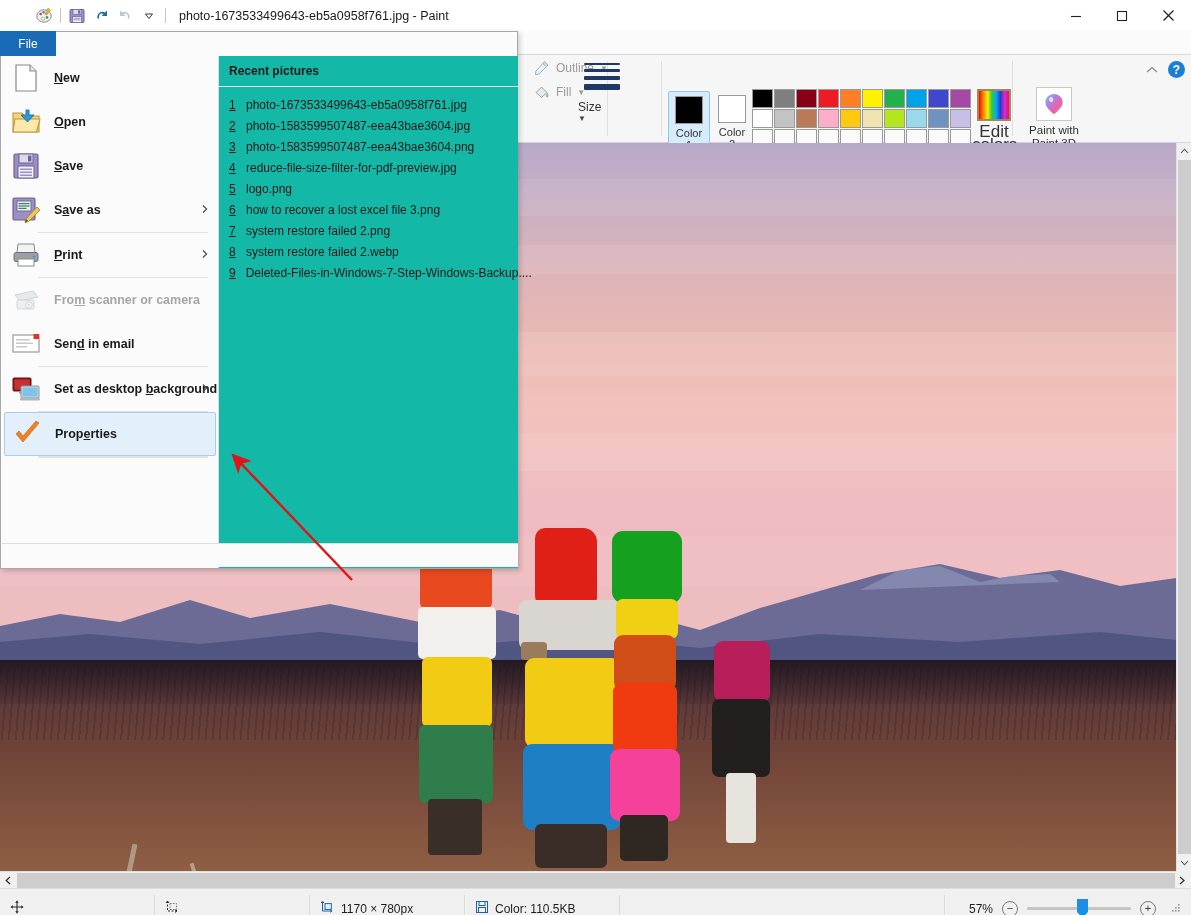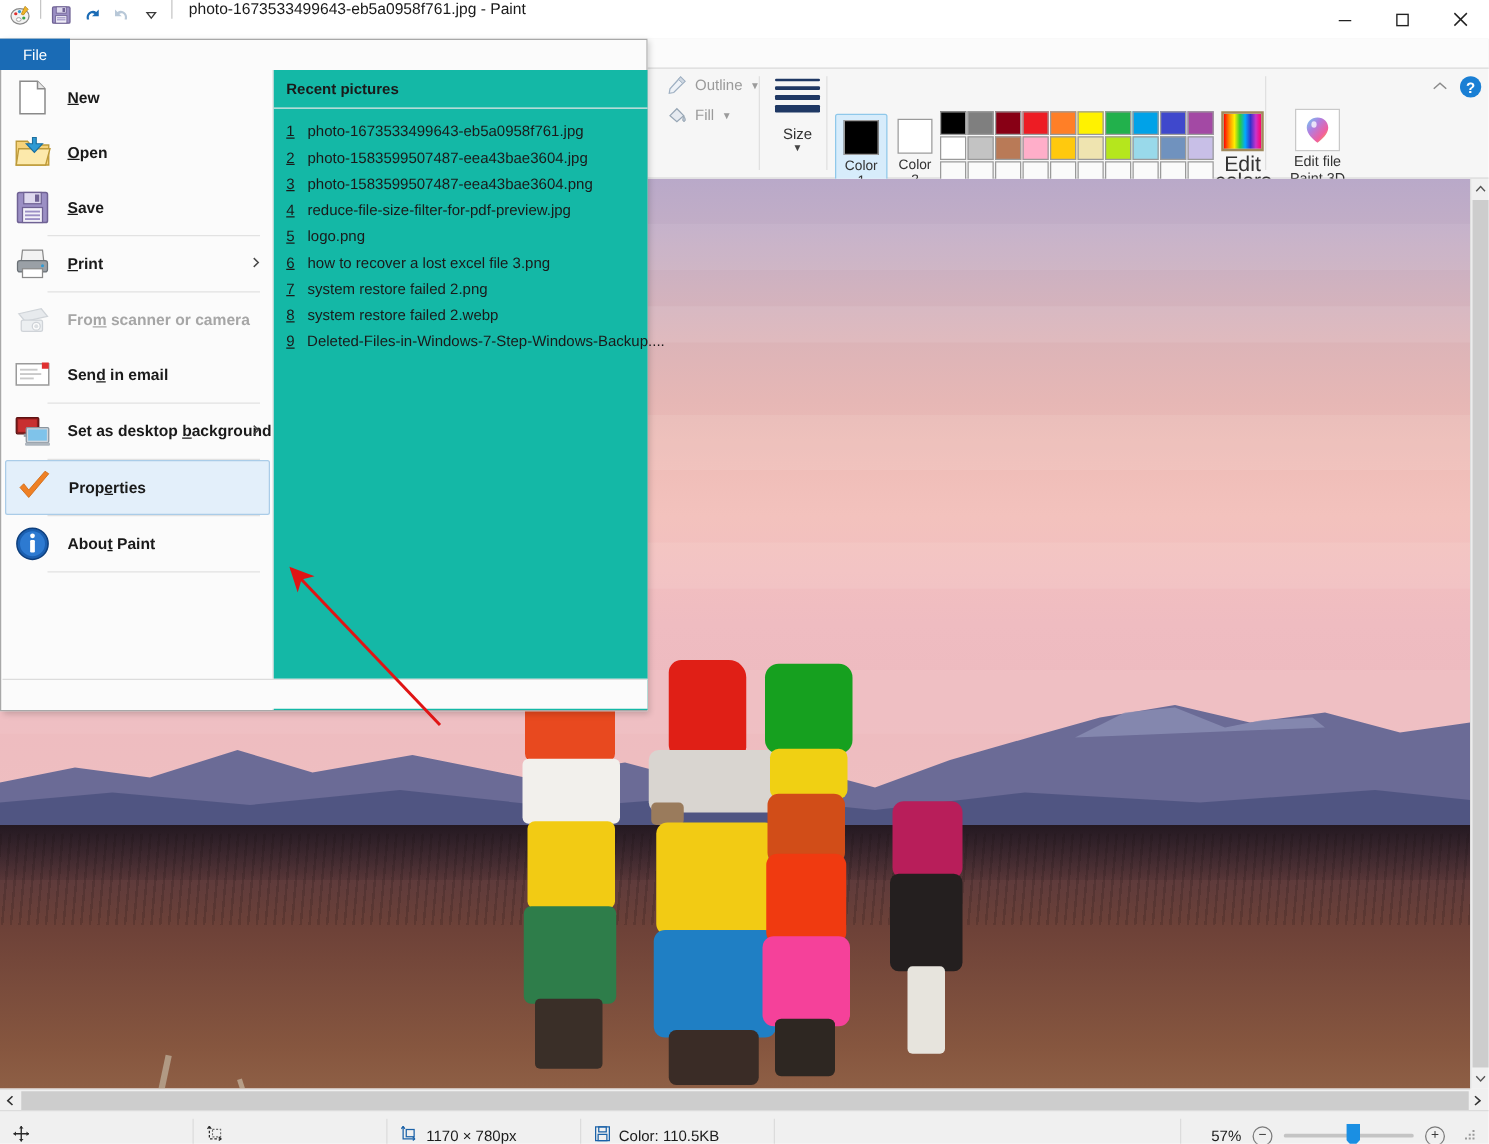--- a/index.html
+++ b/index.html
@@ -10,21 +10,21 @@
     background: #ffffff;
     overflow: hidden;
   }
   #app { position: relative; width: 1191px; height: 915px; background:#ffffff; }
 
   
   .titlebar {
     position:absolute; left:0; top:0; width:1191px; height:31px;
     background:#ffffff; display:flex; align-items:center;
   }
-  .qat { display:flex; gap:0px; padding-left:4px; height:31px; }
+  .qat { display:flex; align-items:center; gap:0px; padding-left:4px; height:31px;margin-left:28px; }
   .qat-ico {
     width:24px; height:24px; display:flex; align-items:center; justify-content:center;
     position:relative;
   }
   .qat-sep { width:1px; height:15px; background:#c6c6c6; margin:0 4px; }
   .title-text {
     font-size:12.5px; color:#1a1a1a; margin-left:9px; white-space:nowrap;
     font-family:"Liberation Sans", sans-serif;
   }
   .winbtns { position:absolute; right:0; top:0; display:flex; height:31px; }
@@ -67,21 +67,21 @@
     position:absolute; left:528px; top:25px; width:92px; height:80px;
   }
   .rb-opt { display:flex; align-items:center; gap:5px; height:24px; padding:0 3px;
     color:#9b9b9b; font-size:12px; }
   .rb-opt .ic { width:20px; height:18px; display:flex; align-items:center; justify-content:center; }
   .rb-caret { font-size:8px; color:#9b9b9b; margin-left:1px; }
 
   .rb-divider { position:absolute; top:30px; width:1px; height:75px; background:#e0e0e0; }
 
   .rb-size {
-    position:absolute; left:614px; top:27px; width:48px; text-align:center;
+    position:absolute; left:578px; top:27px; width:48px; text-align:left;
   }
   .size-lines { display:flex; flex-direction:column; gap:4px; align-items:center; padding-top:5px; }
   .size-lines i { display:block; background:#1f3864; border-radius:1px; }
   .size-label { font-size:12px; color:#333; margin-top:10px; }
   .size-caret { font-size:8px; color:#444; line-height:8px; margin-top:1px; }
 
   .rb-color1 {
     position:absolute; left:668px; top:60px; width:42px; height:65px;
     background:#d7ecfb; border:1px solid #8fc8ea; border-radius:2px;
     display:flex; flex-direction:column; align-items:center; padding-top:4px;
@@ -465,21 +465,21 @@
               <stop offset="35%" stop-color="#b07fe0"></stop>
               <stop offset="70%" stop-color="#f05fa0"></stop>
               <stop offset="100%" stop-color="#f5c518"></stop>
             </linearGradient>
           </defs>
           <path d="M13 3 C18 3 21.6 6.8 21.6 11.2 C21.6 16.3 16.2 20.5 13 23.2 C9.8 20.5 4.4 16.3 4.4 11.2 C4.4 6.8 8 3 13 3 Z" fill="url(#p3dg)"></path>
           <ellipse cx="10.2" cy="8.6" rx="2.1" ry="2.6" fill="#ffffff" opacity=".75"></ellipse>
         </svg>
       </div>
       <div class="lbl">
-        <span>Edit file</span><br>
+        <span>Paint with</span><br>
         <span>Paint 3D</span>
       </div>
     </div>
   </div>
 
   <div class="canvas-area">
     <div class="photo">
       <div class="sky"></div>
 
       <div class="sky-band" style="top:5%;height:5%;background:rgba(255,255,255,.07);"></div>
@@ -663,20 +663,37 @@
               <rect x="8" y="3" width="14" height="9" fill="#ded9ee" stroke="#6f6294" stroke-width="1"></rect>
               <rect x="17" y="4.6" width="3.4" height="5.8" fill="#6f6294"></rect>
               <rect x="7" y="15" width="16" height="12" fill="#f2f0f8" stroke="#6f6294" stroke-width="1"></rect>
               <rect x="9" y="17.5" width="12" height="1.5" fill="#9b8fc4"></rect>
               <rect x="9" y="20.5" width="12" height="1.5" fill="#9b8fc4"></rect>
               <rect x="9" y="23.5" width="12" height="1.5" fill="#9b8fc4"></rect>
             </svg>
           </span>
           <span class="label"><u>S</u>ave</span>
         </div>
+        <div class="fm-item">
+          <span class="icon">
+            <svg width="30" height="30" viewBox="0 0 30 30">
+              <rect x="2" y="3" width="22" height="22" rx="1.5" fill="#9b8fc4" stroke="#6f6294" stroke-width="1.2"></rect>
+              <rect x="6" y="6" width="14" height="10" fill="#eeeaf8" stroke="#6f6294" stroke-width=".9"></rect>
+              <rect x="7.5" y="8" width="11" height="1.2" fill="#2e8b4a"></rect>
+              <rect x="7.5" y="10.4" width="11" height="1.2" fill="#2e8b4a"></rect>
+              <rect x="7.5" y="12.8" width="8" height="1.2" fill="#2e8b4a"></rect>
+              <path d="M26 12 L29 15 L17.5 26.5 L14 27.5 L15 24 Z" fill="#f0c95c" stroke="#a98721" stroke-width=".9"></path>
+              <path d="M14 27.5 L15 24 L17 26 Z" fill="#5a4a2a"></path>
+            </svg>
+          </span>
+          <span class="label">S<u>a</u>ve as</span>
+          <span class="arrow"><svg width="6" height="9" viewBox="0 0 6 9">
+              <path d="M1 1 L4.6 4.5 L1 8" fill="none" stroke="#4a4a4a" stroke-width="1.2"></path>
+            </svg></span>
+        </div>
         <div class="fm-sep"></div>
         <div class="fm-item">
           <span class="icon">
             <svg width="30" height="30" viewBox="0 0 30 30">
               <path d="M7 4 L23 4 L24 13 L6 13 Z" fill="#f2f2f2" stroke="#8a8a8a" stroke-width="1"></path>
               <rect x="3" y="12.5" width="24" height="9" rx="2" fill="#9aa0a6" stroke="#6a7076" stroke-width="1"></rect>
               <rect x="7" y="19" width="16" height="7" fill="#ffffff" stroke="#8a8a8a" stroke-width="1"></rect>
               <circle cx="23" cy="16.6" r="1.2" fill="#2e9ad4"></circle>
             </svg>
           </span>
@@ -729,31 +746,20 @@
         <div class="fm-sep"></div>
         <div class="fm-item sel">
           <span class="icon">
             <svg width="30" height="30" viewBox="0 0 30 30">
               <path d="M4 15 L11 23 L27 4 L24 2 L11 17 L7 12 Z" fill="#ef8024" stroke="#cf6a16" stroke-width=".7"></path>
             </svg>
           </span>
           <span class="label">Prop<u>e</u>rties</span>
         </div>
         <div class="fm-sep"></div>
-        <div class="fm-item">
-          <span class="icon">
-            <svg width="30" height="30" viewBox="0 0 30 30">
-              <circle cx="15" cy="15" r="12.5" fill="#1b5fb0" stroke="#0e3f7d" stroke-width="1.2"></circle>
-              <circle cx="15" cy="15" r="10" fill="#2d7ad1"></circle>
-              <circle cx="15" cy="8.6" r="1.9" fill="#ffffff"></circle>
-              <rect x="13.1" y="12" width="3.8" height="10" rx="1" fill="#ffffff"></rect>
-            </svg>
-          </span>
-          <span class="label">Abou<u>t</u> Paint</span>
-        </div>
         <div class="fm-sep"></div>
       </div>
 
     <div class="fm-right">
       <div class="fm-rhdr">Recent pictures</div>
       <div class="recent-list" id="recent-list">
           <div class="recent-item">
             <span class="num">1</span>
             <span>photo-1673533499643-eb5a0958f761.jpg</span>
           </div>

